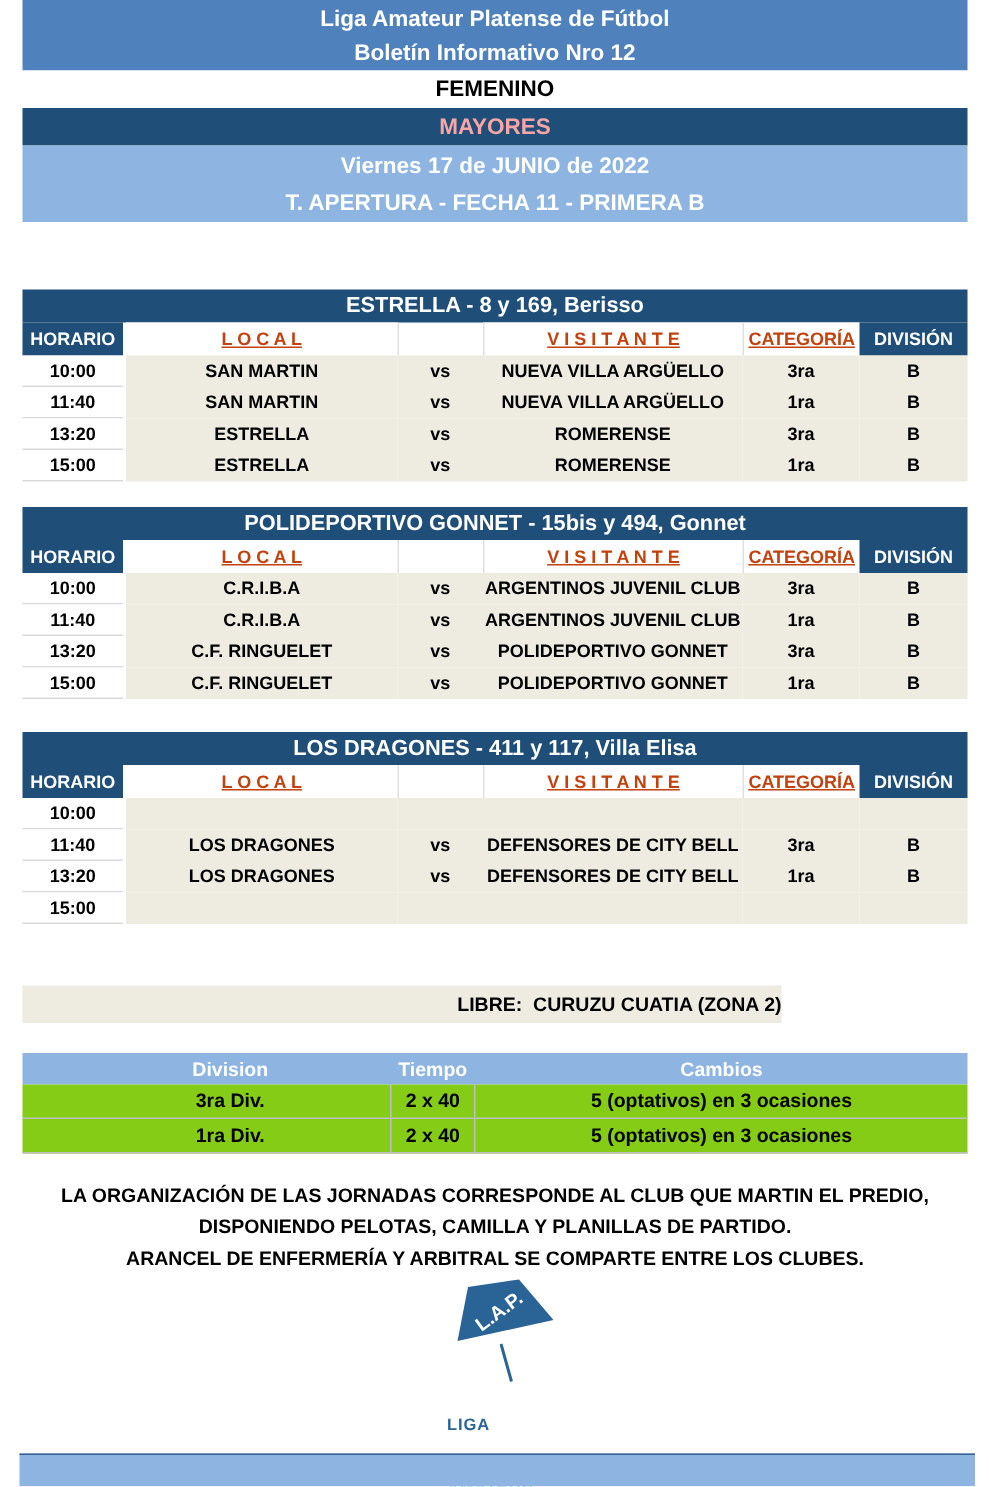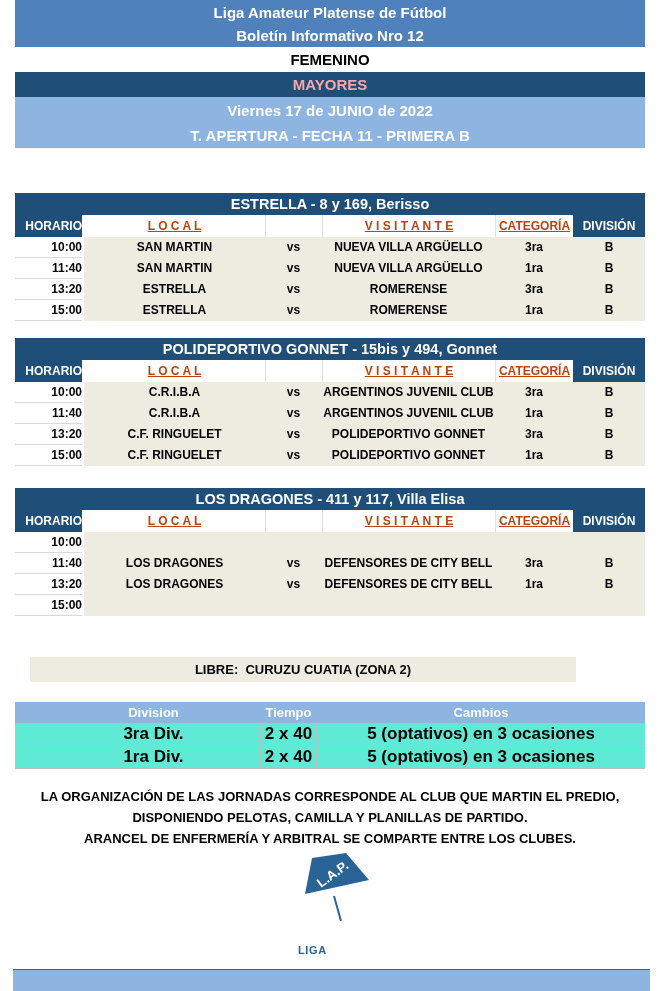--- a/index.html
+++ b/index.html
@@ -10,35 +10,35 @@
   .band-femenino{top:47px;height:25px;background:#fff;color:#000;font-size:15px;line-height:25px;}
   .band-mayores{top:72px;height:25px;background:#1f4e79;color:#fca5a5;font-size:15px;line-height:25px;}
   .band-date{top:97px;height:51px;background:#8eb4e2;color:#fff;font-size:15px;line-height:25px;padding-top:1px;}
 
   .venue{position:absolute;left:15px;width:630px;}
   .venue-title{height:22px;background:#1f4e79;color:#fff;font-size:14.5px;line-height:22px;text-align:center;}
   .thead,.trow{display:flex;box-sizing:border-box;}
   .thead{height:22px;font-size:12px;line-height:22px;}
   .trow{height:21px;font-size:12px;line-height:21px;}
   .cell{text-align:center;box-sizing:border-box;overflow:hidden;white-space:nowrap;}
-  .c-time{width:67px;text-align:right;} .c-gap{width:2px;} .c-local{width:181px;} .c-vs{width:57px;}
+  .c-time{width:67px;} .c-gap{width:2px;} .c-local{width:181px;} .c-vs{width:57px;}
   .c-vis{width:173px;} .c-cat{width:78px;} .c-div{width:72px;}
   .th-navy{background:#1f4e79;color:#fff;}
   .th-u{background:#fff;color:#c2410c;text-decoration:underline;}
   .thead .c-vs,.thead .c-vis,.thead .c-cat{border-left:1px solid #e0e0e0;}
   .trow .c-time{background:#fff;border-bottom:1px solid #d9d9d9;}
   .trow .c-gap{background:#fff;}
   .beige{background:#eeece1;}
 
-  .libre{position:absolute;left:30px;top:657px;width:546px;height:25px;background:#eeece1;
-         text-align:center;font-size:13px;line-height:25px;white-space:pre;}
+  .libre{position:absolute;left:15px;top:657px;width:506px;height:25px;background:#eeece1;
+         text-align:right;font-size:13px;line-height:25px;white-space:pre;}
 
   .rules{position:absolute;left:15px;top:702px;width:630px;}
   .rules-head{display:flex;height:21px;background:#8eb4e2;color:#fff;font-size:13px;line-height:21px;}
-  .rules-row{display:flex;height:22px;background:#5eead4;font-size:17px;line-height:22px;border-bottom:1px solid #bfbfbf;}
+  .rules-row{display:flex;height:22px;background:#84cc16;font-size:13px;line-height:22px;border-bottom:1px solid #bfbfbf;}
   .r-div{width:245px;text-align:center;box-sizing:border-box;padding-left:32px;}
   .r-time{width:57px;text-align:center;box-sizing:border-box;}
   .r-cam{width:328px;text-align:center;box-sizing:border-box;}
   .rules-row .r-time{border-left:1px solid #bfbfbf;border-right:1px solid #bfbfbf;}
 
   .footer-note{position:absolute;left:15px;top:786px;width:630px;text-align:center;
                font-size:13px;line-height:21px;color:#000;}
 
   .logo{position:absolute;left:285px;top:845px;width:130px;height:125px;}
   .logo svg{position:absolute;left:15px;top:5px;}

